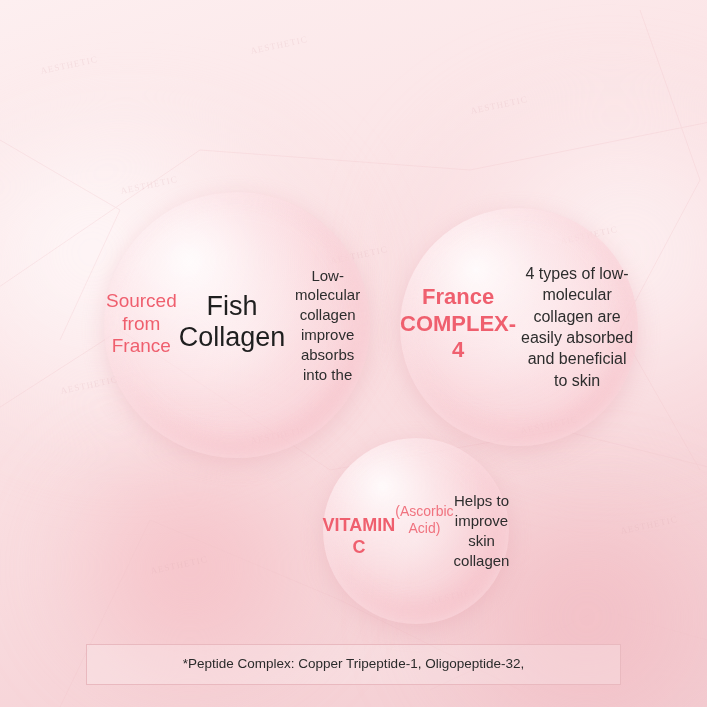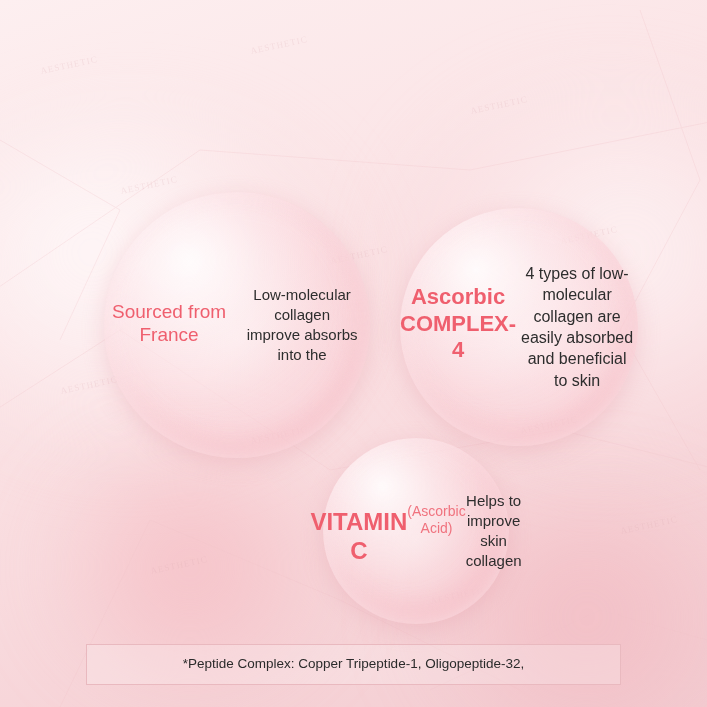--- a/index.html
+++ b/index.html
@@ -155,21 +155,21 @@
     margin: 0 0 6px 0;
   }
   .b-body-peptide {
     color: #2d2d2d;
     font-size: 16px;
     line-height: 1.34;
     margin: 4px;
   }
   .b-head-vitc {
     color: #ef5f6e;
-    font-size: 24px;
+    font-size: 18px;
     font-weight: bold;
     line-height: 1.2;
     margin: 12px 0 1px 0;
   }
   .b-sub-vitc {
     color: #f0737f;
     font-size: 14px;
     line-height: 1.2;
     margin: 0 0 22px 0;
   }
@@ -231,29 +231,30 @@
     <span class="wm" style="left:250px; top:430px;">AESTHETIC</span>
     <span class="wm" style="left:520px; top:420px;">AESTHETIC</span>
     <span class="wm" style="left:150px; top:560px;">AESTHETIC</span>
     <span class="wm" style="left:430px; top:590px;">AESTHETIC</span>
     <span class="wm" style="left:620px; top:520px;">AESTHETIC</span>
   </div>
 
 
   <div class="bubble bubble-left">
     <p class="b-title-sm">Sourced from France</p>
+    <p class="b-title-lg">Fish Collagen</p>
     <p class="b-body">
       <span>Low-molecular collagen</span><br>
       <span>improve absorbs into the</span><br>
     </p>
   </div>
 
   <div class="bubble bubble-right">
     <p class="b-head-peptide">
-      <span>Ascorbic</span><br>
+      <span>France</span><br>
       <span>COMPLEX-4</span>
     </p>
     <p class="b-body-peptide">
       <span>4 types of low-molecular</span><br>
       <span>collagen are easily absorbed</span><br>
       <span>and beneficial to skin</span>
     </p>
   </div>
 
   <div class="bubble bubble-bottom">

